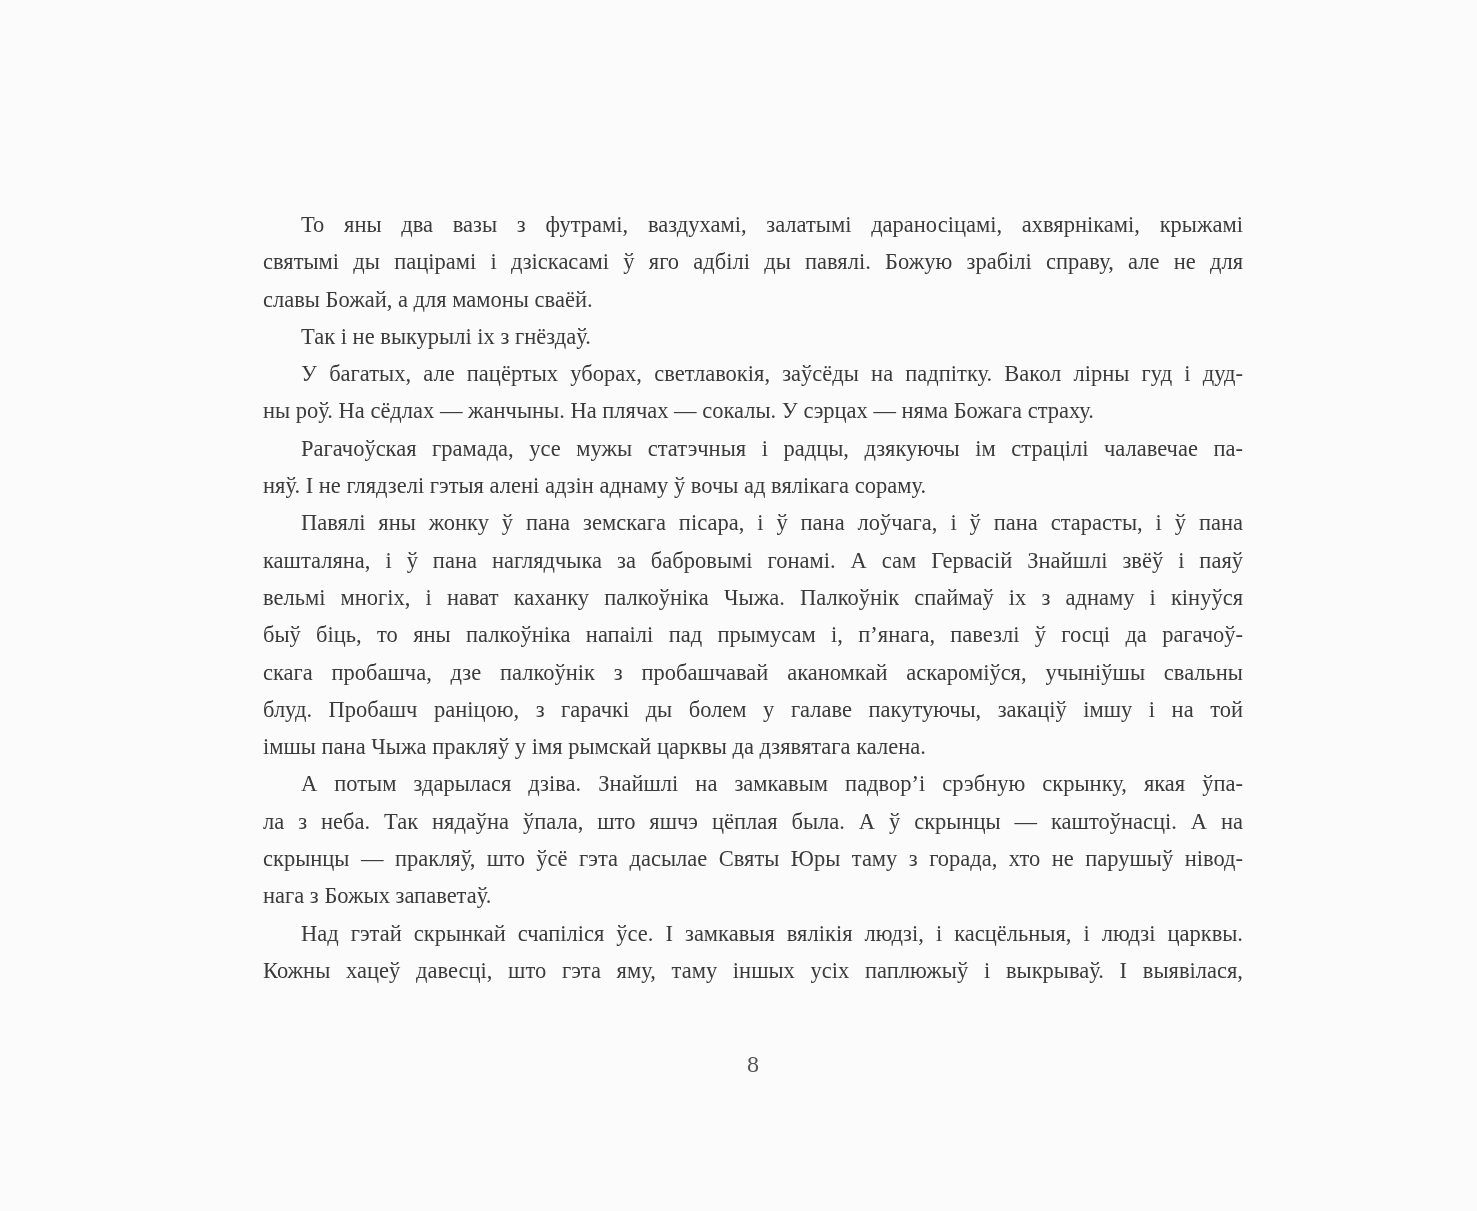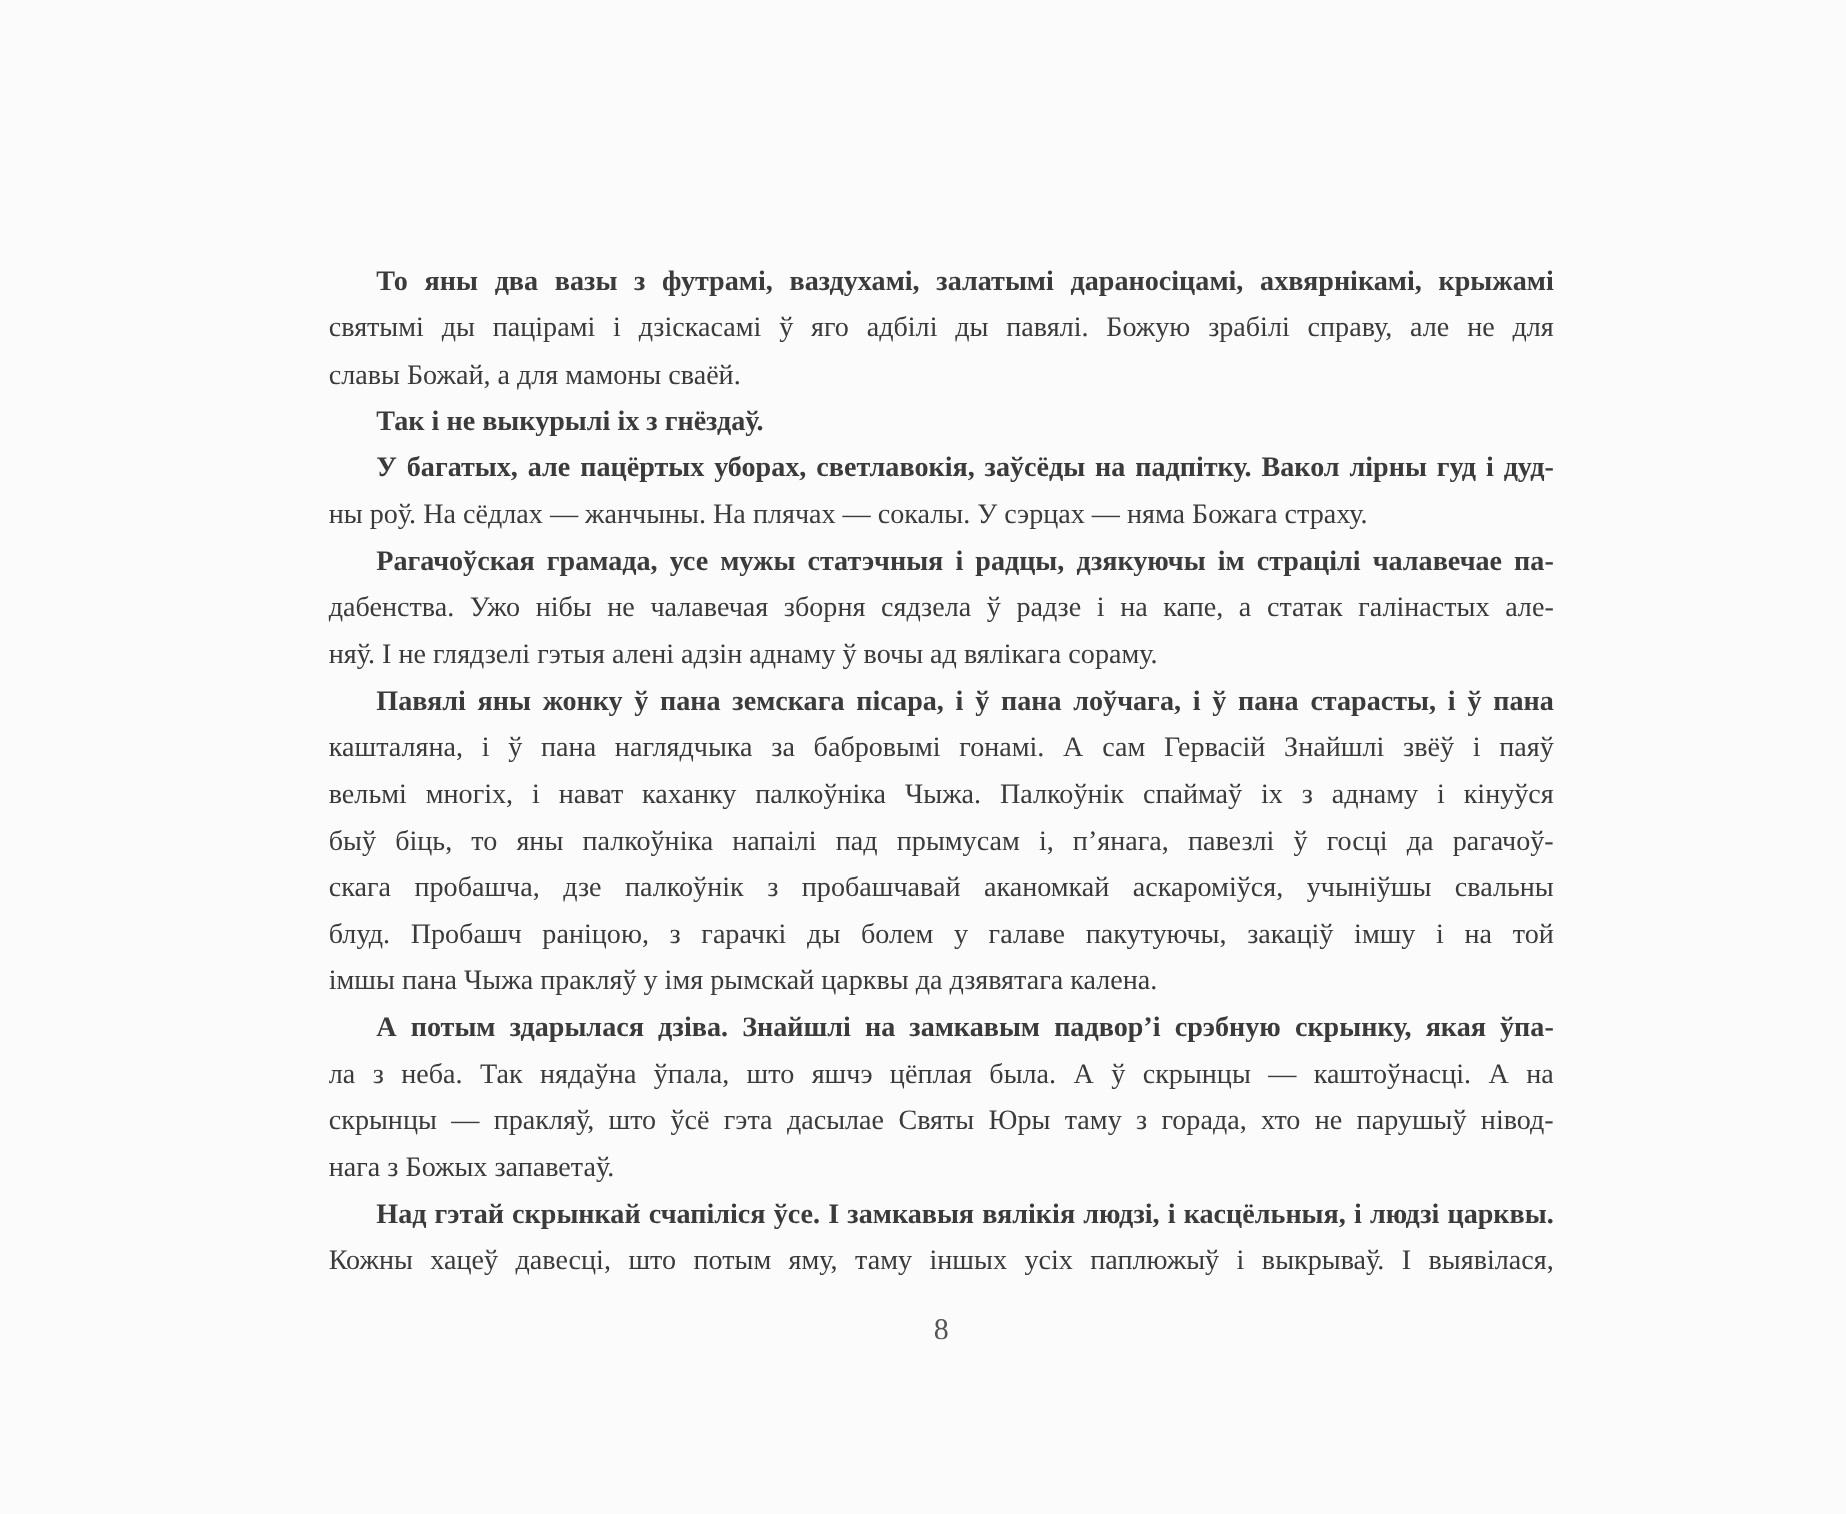--- a/index.html
+++ b/index.html
@@ -32,21 +32,20 @@
     height: 37.3px;
     text-align: justify;
     text-align-last: justify;
   }
   .line.end {
     text-align: right;
     text-align-last: left;
   }
   .line.indent {
     text-indent: 38px;
-    font-weight: bold;
   }
   .pagenum {
     position: absolute;
     left: 263px;
     top: 1051px;
     width: 980px;
     text-align: center;
     font-size: 24px;
     color: #555555;
   }
@@ -63,37 +62,36 @@
       </div>
       <div class="paragraph">
         <div class="line indent end">Так і не выкурылі іх з гнёздаў.</div>
       </div>
       <div class="paragraph">
         <div class="line indent">У багатых, але пацёртых уборах, светлавокія, заўсёды на падпітку. Вакол лірны гуд і дуд-</div>
         <div class="line end">ны роў. На сёдлах — жанчыны. На плячах — сокалы. У сэрцах — няма Божага страху.</div>
       </div>
       <div class="paragraph">
         <div class="line indent">Рагачоўская грамада, усе мужы статэчныя і радцы, дзякуючы ім страцілі чалавечае па-</div>
-        <div class="line">дабенства. Ужо нібы не чалавечая зборня сядзела ў радзе і на капе, а статак галінастых але-</div>
         <div class="line end">няў. І не глядзелі гэтыя алені адзін аднаму ў вочы ад вялікага сораму.</div>
       </div>
       <div class="paragraph">
         <div class="line indent">Павялі яны жонку ў пана земскага пісара, і ў пана лоўчага, і ў пана старасты, і ў пана</div>
         <div class="line">кашталяна, і ў пана наглядчыка за бабровымі гонамі. А сам Гервасій Знайшлі звёў і паяў</div>
         <div class="line">вельмі многіх, і нават каханку палкоўніка Чыжа. Палкоўнік спаймаў іх з аднаму і кінуўся</div>
         <div class="line">быў біць, то яны палкоўніка напаілі пад прымусам і, п’янага, павезлі ў госці да рагачоў-</div>
         <div class="line">скага пробашча, дзе палкоўнік з пробашчавай аканомкай аскароміўся, учыніўшы свальны</div>
         <div class="line">блуд. Пробашч раніцою, з гарачкі ды болем у галаве пакутуючы, закаціў імшу і на той</div>
         <div class="line end">імшы пана Чыжа пракляў у імя рымскай царквы да дзявятага калена.</div>
       </div>
       <div class="paragraph">
         <div class="line indent">А потым здарылася дзіва. Знайшлі на замкавым падвор’і срэбную скрынку, якая ўпа-</div>
         <div class="line">ла з неба. Так нядаўна ўпала, што яшчэ цёплая была. А ў скрынцы — каштоўнасці. А на</div>
         <div class="line">скрынцы — пракляў, што ўсё гэта дасылае Святы Юры таму з горада, хто не парушыў нівод-</div>
         <div class="line end">нага з Божых запаветаў.</div>
       </div>
       <div class="paragraph">
         <div class="line indent">Над гэтай скрынкай счапіліся ўсе. І замкавыя вялікія людзі, і касцёльныя, і людзі царквы.</div>
-        <div class="line">Кожны хацеў давесці, што потым яму, таму іншых усіх паплюжыў і выкрываў. І выявілася,</div>
+        <div class="line">Кожны хацеў давесці, што гэта яму, таму іншых усіх паплюжыў і выкрываў. І выявілася,</div>
       </div>
     </div>
   <div class="pagenum">8</div>
 </div>
 
 </body></html>

